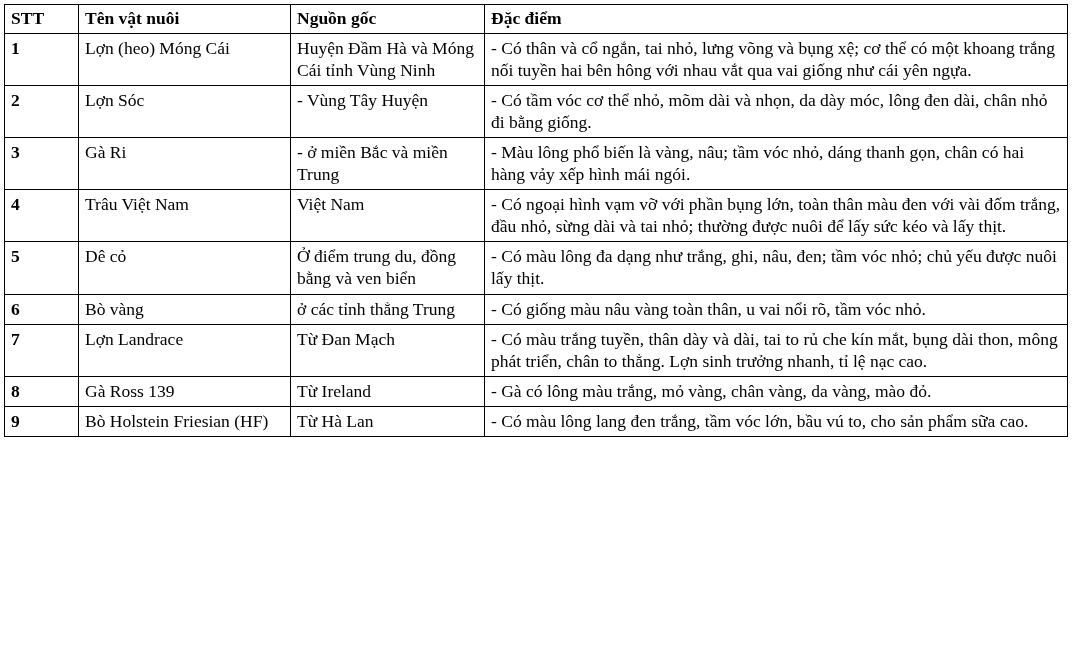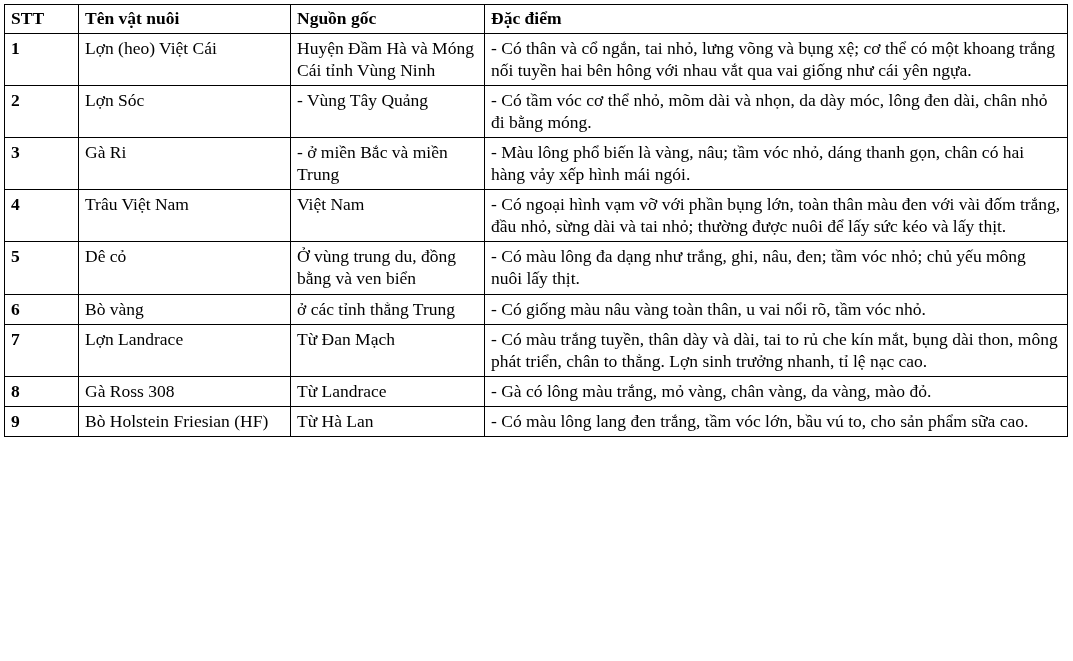--- a/index.html
+++ b/index.html
@@ -64,64 +64,64 @@
       <tr>
         <th>STT</th>
         <th>Tên vật nuôi</th>
         <th>Nguồn gốc</th>
         <th>Đặc điểm</th>
       </tr>
     </thead>
     <tbody>
       <tr>
         <td class="stt">1</td>
-        <td>Lợn (heo) Việt Cái</td>
+        <td>Lợn (heo) Móng Cái</td>
         <td>Huyện Đầm Hà và Móng Cái tỉnh Vùng Ninh</td>
         <td>- Có thân và cổ ngắn, tai nhỏ, lưng võng và bụng xệ; cơ thể có một khoang trắng nối tuyền hai bên hông với nhau vắt qua vai giống như cái yên ngựa.</td>
       </tr>
       <tr>
         <td class="stt">2</td>
         <td>Lợn Sóc</td>
-        <td>- Vùng Tây Quảng</td>
-        <td>- Có tầm vóc cơ thể nhỏ, mõm dài và nhọn, da dày móc, lông đen dài, chân nhỏ đi bằng móng.</td>
+        <td>- Vùng Tây Huyện</td>
+        <td>- Có tầm vóc cơ thể nhỏ, mõm dài và nhọn, da dày móc, lông đen dài, chân nhỏ đi bằng giống.</td>
       </tr>
       <tr>
         <td class="stt">3</td>
         <td>Gà Ri</td>
         <td>- ở miền Bắc và miền Trung</td>
         <td>- Màu lông phổ biến là vàng, nâu; tầm vóc nhỏ, dáng thanh gọn, chân có hai hàng vảy xếp hình mái ngói.</td>
       </tr>
       <tr>
         <td class="stt">4</td>
         <td>Trâu Việt Nam</td>
         <td>Việt Nam</td>
         <td>- Có ngoại hình vạm vỡ với phần bụng lớn, toàn thân màu đen với vài đốm trắng, đầu nhỏ, sừng dài và tai nhỏ; thường được nuôi để lấy sức kéo và lấy thịt.</td>
       </tr>
       <tr>
         <td class="stt">5</td>
         <td>Dê cỏ</td>
-        <td>Ở vùng trung du, đồng bằng và ven biển</td>
-        <td>- Có màu lông đa dạng như trắng, ghi, nâu, đen; tầm vóc nhỏ; chủ yếu mông nuôi lấy thịt.</td>
+        <td>Ở điểm trung du, đồng bằng và ven biển</td>
+        <td>- Có màu lông đa dạng như trắng, ghi, nâu, đen; tầm vóc nhỏ; chủ yếu được nuôi lấy thịt.</td>
       </tr>
       <tr>
         <td class="stt">6</td>
         <td>Bò vàng</td>
         <td>ở các tỉnh thẳng Trung</td>
         <td>- Có giống màu nâu vàng toàn thân, u vai nổi rõ, tầm vóc nhỏ.</td>
       </tr>
       <tr>
         <td class="stt">7</td>
         <td>Lợn Landrace</td>
         <td>Từ Đan Mạch</td>
         <td>- Có màu trắng tuyền, thân dày và dài, tai to rủ che kín mắt, bụng dài thon, mông phát triển, chân to thẳng. Lợn sinh trưởng nhanh, tỉ lệ nạc cao.</td>
       </tr>
       <tr>
         <td class="stt">8</td>
-        <td>Gà Ross 308</td>
-        <td>Từ Landrace</td>
+        <td>Gà Ross 139</td>
+        <td>Từ Ireland</td>
         <td>- Gà có lông màu trắng, mỏ vàng, chân vàng, da vàng, mào đỏ.</td>
       </tr>
       <tr>
         <td class="stt">9</td>
         <td>Bò Holstein Friesian (HF)</td>
         <td>Từ Hà Lan</td>
         <td>- Có màu lông lang đen trắng, tầm vóc lớn, bầu vú to, cho sản phẩm sữa cao.</td>
       </tr>
     </tbody>
   </table>

